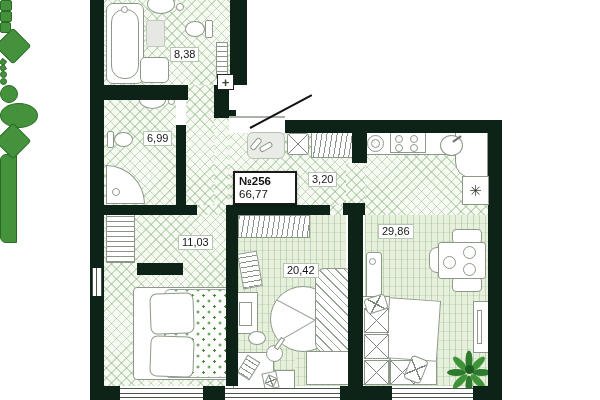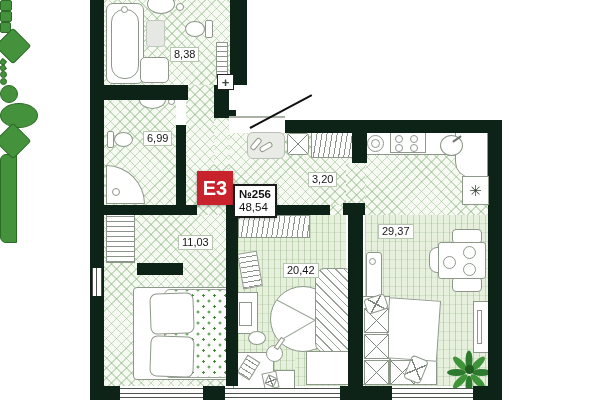--- a/index.html
+++ b/index.html
@@ -198,21 +198,20 @@
   <div class="abs" style="left:229px;top:116px;width:56px;height:2px;background:#aab2a8"></div>
   <div class="abs" style="left:250px;top:127px;width:70px;height:2px;background:#101010;transform-origin:0 50%;transform:rotate(-28deg)"></div>
   <div class="furn sym" style="left:217px;top:74px;width:17px;height:16px;border:1px solid #222;font-size:13px;font-weight:bold">+</div>
   <div class="furn sym" style="left:462px;top:176px;width:27px;height:29px;font-size:15px">✳</div>
 
   <div class="lbl" style="left:170px;top:47px">8,38</div>
   <div class="lbl" style="left:143px;top:131px">6,99</div>
   <div class="lbl" style="left:308px;top:172px">3,20</div>
   <div class="lbl" style="left:178px;top:235px">11,03</div>
   <div class="lbl" style="left:283px;top:263px">20,42</div>
-  <div class="lbl" style="left:378px;top:224px">29,37</div>
-
-  <div class="badge-red" style="left:197px;top:171px;width:36px;height:34px">E3</div>
-  <div class="badge-info" style="left:233px;top:184px;width:44px;height:34px">
+  <div class="lbl" style="left:378px;top:224px">29,86</div>
+
+  <div class="badge-info" style="left:233px;top:171px;width:64px;height:34px">
     <div class="l1">№256</div>
-    <div class="l2">48,54</div>
+    <div class="l2">66,77</div>
   </div>
 
 </div>
 
 </body></html>

